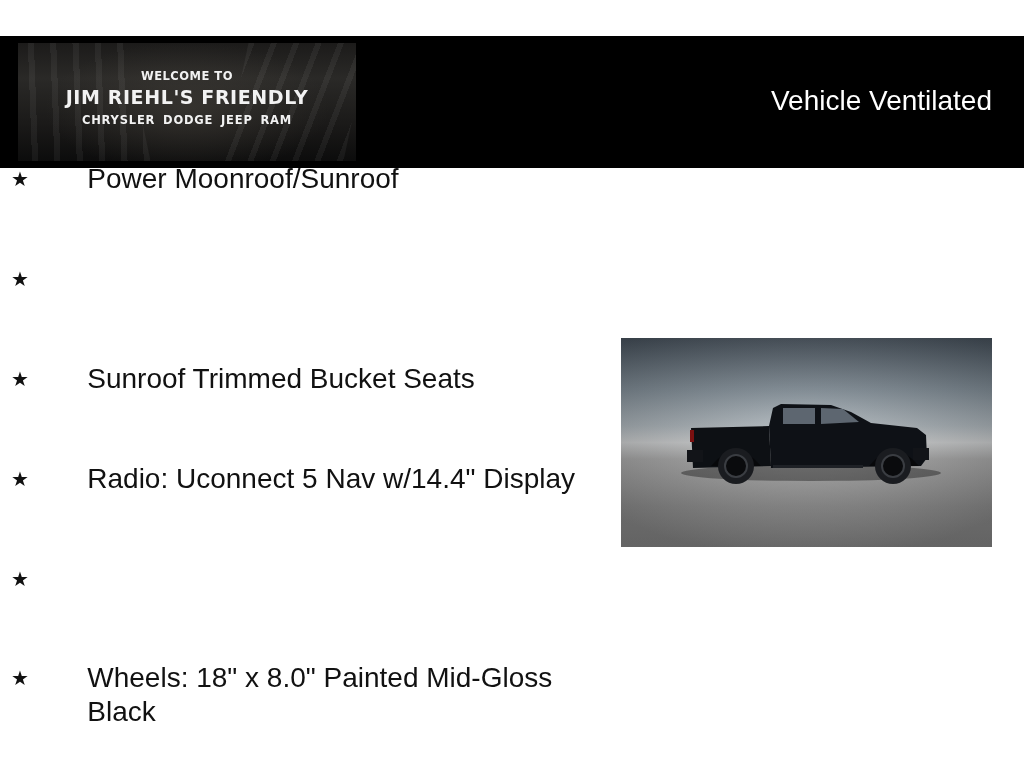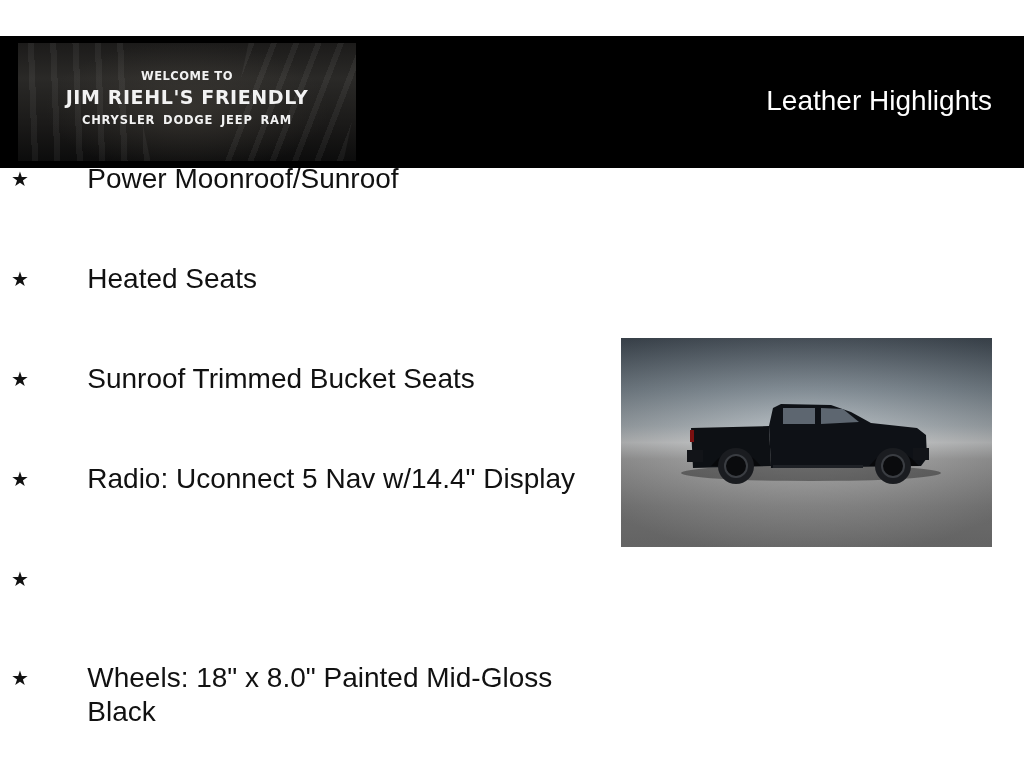--- a/index.html
+++ b/index.html
@@ -58,31 +58,30 @@
   </style>
 </head>
 <body>
 
 <div class="header">
   <div class="logo">
     <div class="l1">WELCOME TO</div>
     <div class="l2">JIM RIEHL'S FRIENDLY</div>
     <div class="l3">CHRYSLER DODGE JEEP RAM</div>
   </div>
-  <div class="header-title">Leather Highlights</div>
+  <div class="header-title">Vehicle Ventilated</div>
 </div>
 
 <ul class="features">
   <li class="feature" style="top:2px">
     <span class="star">★</span>
     <span class="feature-text">Power Moonroof/Sunroof</span>
   </li>
   <li class="feature" style="top:102px">
     <span class="star">★</span>
-    <span class="feature-text">Heated Seats</span>
   </li>
   <li class="feature" style="top:202px">
     <span class="star">★</span>
     <span class="feature-text">Sunroof Trimmed Bucket Seats</span>
   </li>
   <li class="feature" style="top:302px">
     <span class="star">★</span>
     <span class="feature-text">Radio: Uconnect 5 Nav w/14.4" Display</span>
   </li>
   <li class="feature" style="top:402px">

